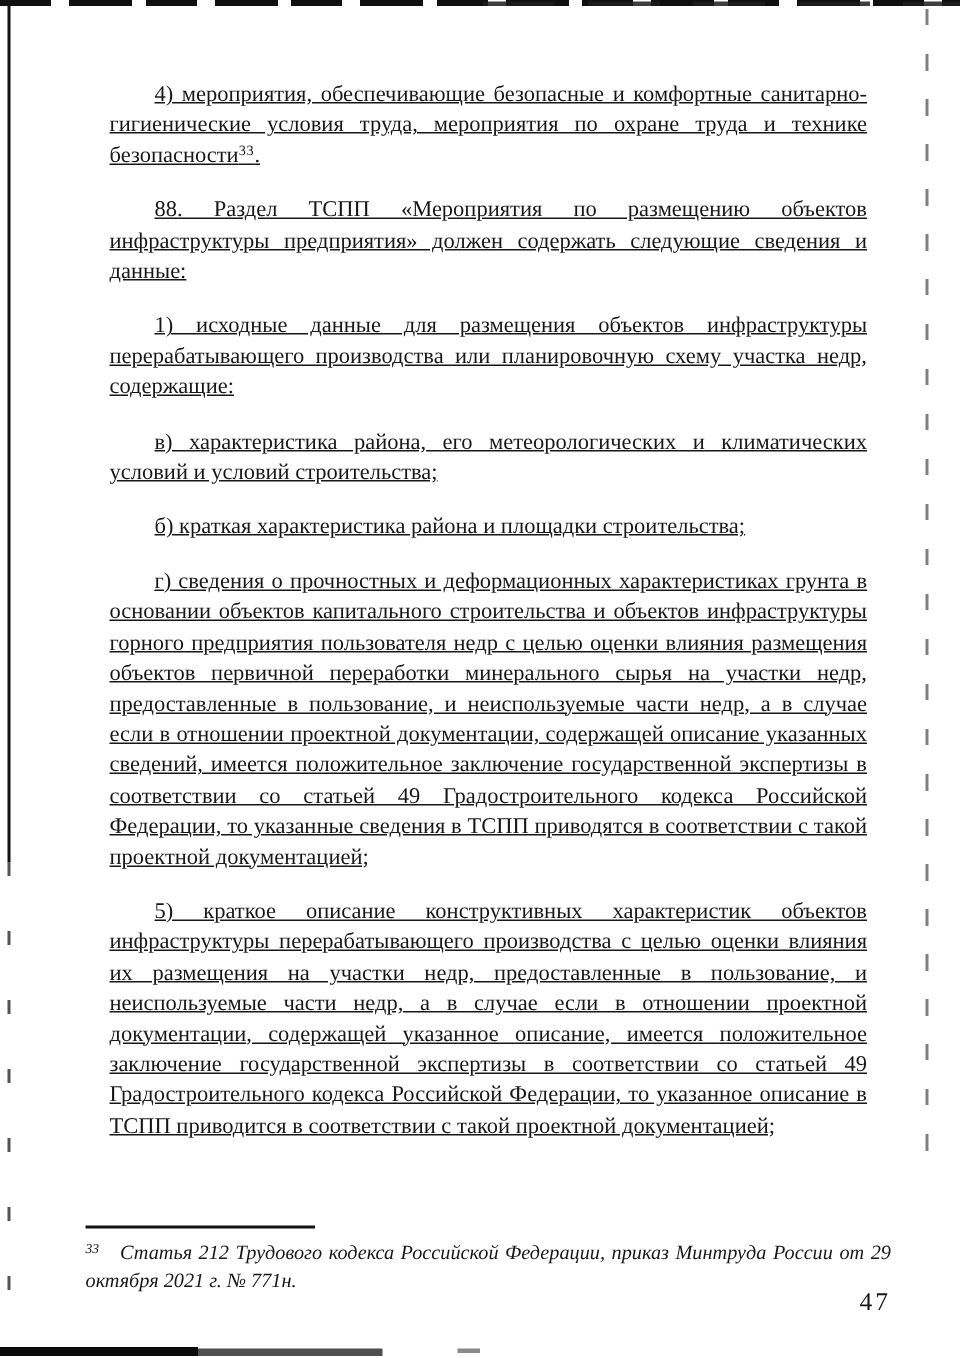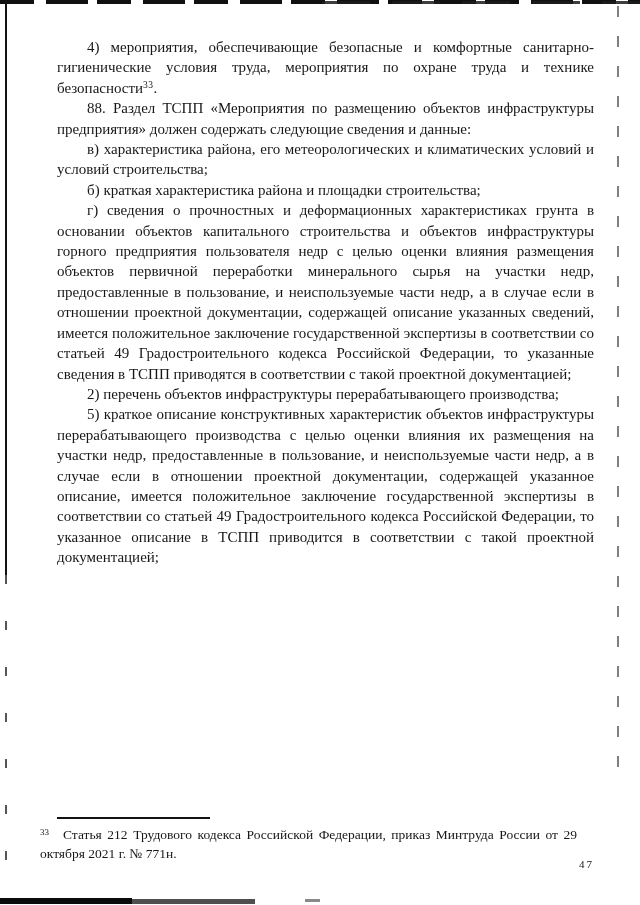--- a/index.html
+++ b/index.html
@@ -53,63 +53,64 @@
   .edge-bottom-tick {
     position:absolute; top:899px; left:305px; width:15px; height:3px;
     background:#8a8a8a;
   }
   
   .body-text {
     position:absolute; top:37px; left:57px; width:537px;
     font-size:15px; line-height:20.4px;
     text-align: justify;
   }
-  .body-text p { margin:0; text-indent:30px; }
+  .body-text p { margin:16px; text-indent:30px;text-decoration:underline; }
   sup.fn-ref {
     font-size:9.5px; line-height:0; vertical-align:5px; letter-spacing:.5px;
   }
   
   .footnote-rule {
     position:absolute; top:817px; left:57px; width:153px; height:2px;
     background:#131313;
   }
   .footnote {
-    position:absolute; top:825px; left:40px; width:537px;
+    position:absolute; top:825px; left:57px; width:537px;
     font-size:13.5px; line-height:19px;
     text-align: justify;
+    font-style: italic;
   }
   .footnote sup.fn-marker {
     font-size:9px; line-height:0; vertical-align:4px; margin-right:14px;
   }
   .page-number {
     position:absolute; top:858px; right:46px;
-    font-size:11px; letter-spacing:2px;
+    font-size:17px; letter-spacing:2px;
   }
 </style>
 </head>
 <body>
 
 <div class="page">
 
   <div class="edge-top-a"></div>
   <div class="edge-top-b"></div>
   <div class="edge-left-solid"></div>
   <div class="edge-left-dashed"></div>
   <div class="edge-right-dashed"></div>
   <div class="edge-bottom-black"></div>
   <div class="edge-bottom-grey"></div>
   <div class="edge-bottom-tick"></div>
 
   <div class="body-text">
     <p><span>4) мероприятия, обеспечивающие безопасные и комфортные санитарно-гигиенические условия труда, мероприятия по охране труда и технике безопасности</span><sup class="fn-ref">33</sup><span>.</span></p>
     <p>88. Раздел ТСПП «Мероприятия по размещению объектов инфраструктуры предприятия» должен содержать следующие сведения и данные:</p>
+    <p>1) исходные данные для размещения объектов инфраструктуры перерабатывающего производства или планировочную схему участка недр, содержащие:</p>
     <p>в) характеристика района, его метеорологических и климатических условий и условий строительства;</p>
     <p>б) краткая характеристика района и площадки строительства;</p>
     <p>г) сведения о прочностных и деформационных характеристиках грунта в основании объектов капитального строительства и объектов инфраструктуры горного предприятия пользователя недр с целью оценки влияния размещения объектов первичной переработки минерального сырья на участки недр, предоставленные в пользование, и неиспользуемые части недр, а в случае если в отношении проектной документации, содержащей описание указанных сведений, имеется положительное заключение государственной экспертизы в соответствии со статьей 49 Градостроительного кодекса Российской Федерации, то указанные сведения в ТСПП приводятся в соответствии с такой проектной документацией;</p>
-    <p>2) перечень объектов инфраструктуры перерабатывающего производства;</p>
     <p>5) краткое описание конструктивных характеристик объектов инфраструктуры перерабатывающего производства с целью оценки влияния их размещения на участки недр, предоставленные в пользование, и неиспользуемые части недр, а в случае если в отношении проектной документации, содержащей указанное описание, имеется положительное заключение государственной экспертизы в соответствии со статьей 49 Градостроительного кодекса Российской Федерации, то указанное описание в ТСПП приводится в соответствии с такой проектной документацией;</p>
   </div>
 
   <div class="footnote-rule"></div>
   <div class="footnote">
     <sup class="fn-marker">33</sup><span>Статья 212 Трудового кодекса Российской Федерации, приказ Минтруда России от 29 октября 2021 г. № 771н.</span>
   </div>
 
   <div class="page-number">47</div>
 

